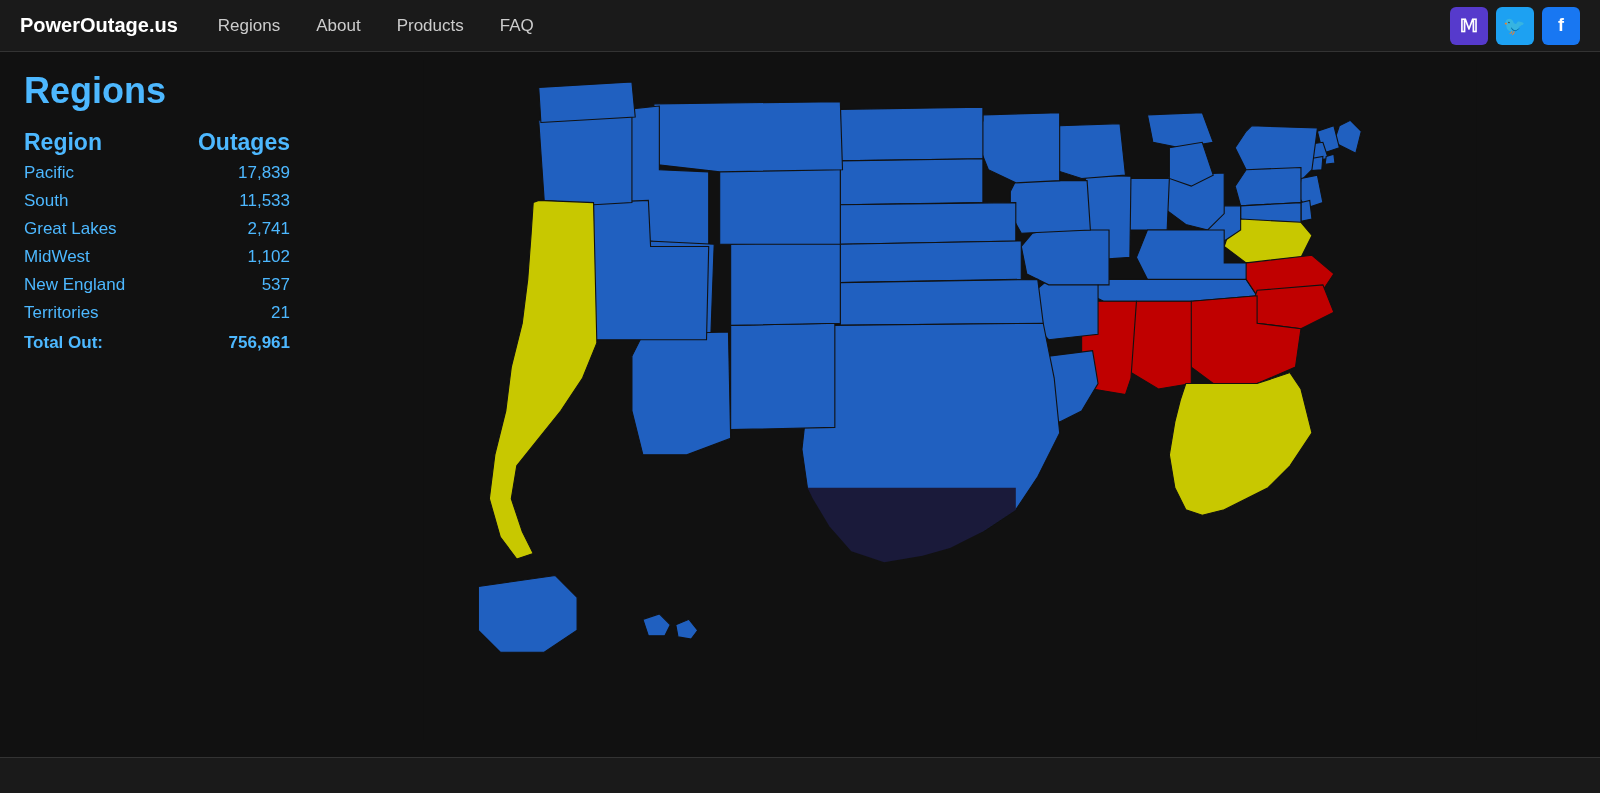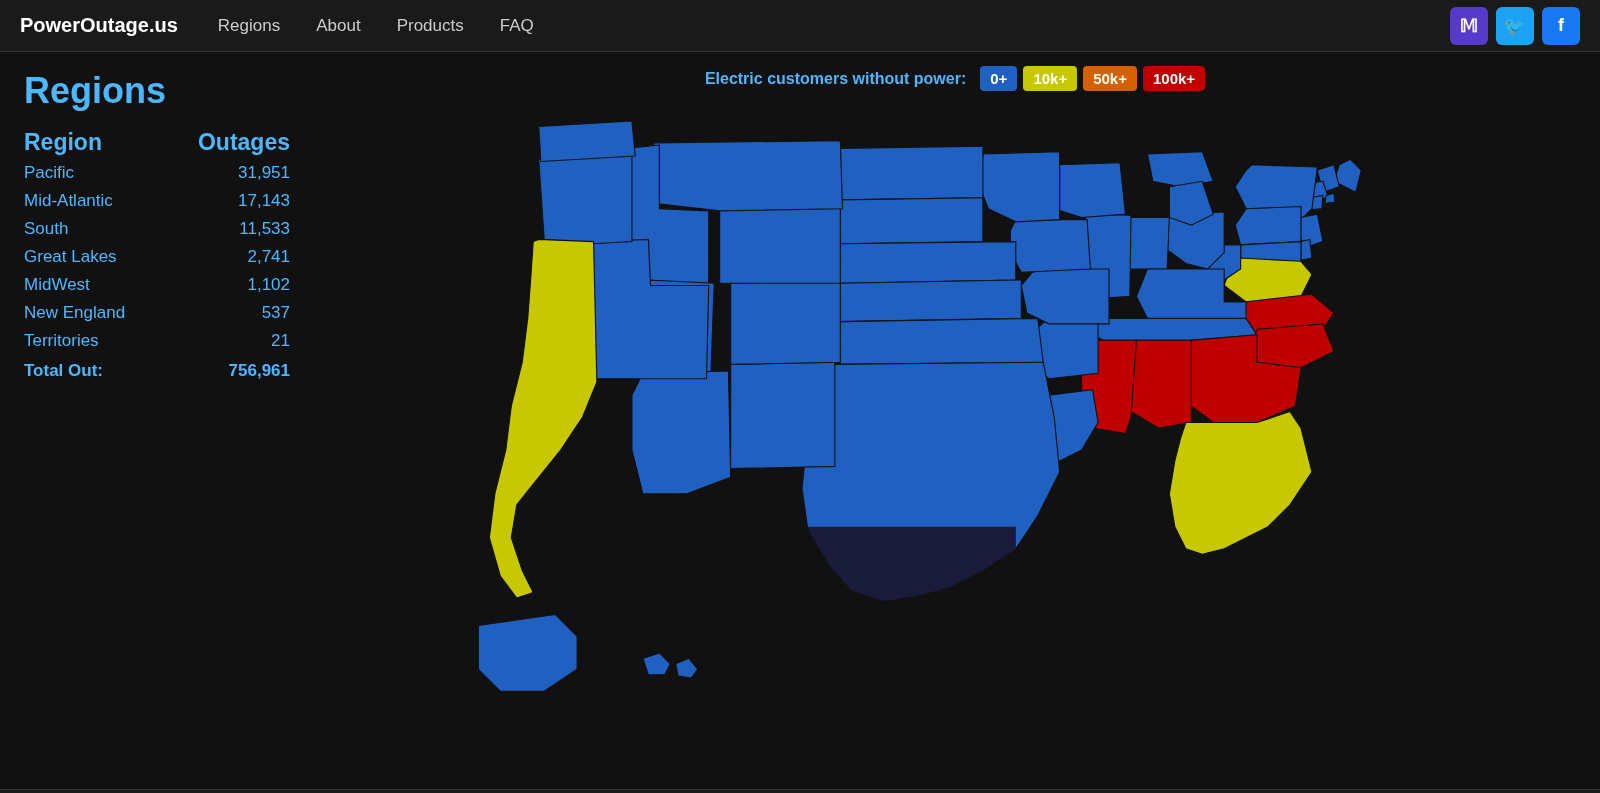--- a/index.html
+++ b/index.html
@@ -192,25 +192,21 @@
     <table class="region-table">
       <thead>
         <tr>
           <th>Region</th>
           <th>Outages</th>
         </tr>
       </thead>
       <tbody id="region-tbody">
           <tr>
       <td>Pacific</td>
-      <td>31,951</td>
-    </tr>
-          <tr>
-      <td>Mid-Atlantic</td>
-      <td>17,143</td>
+      <td>17,839</td>
     </tr>
           <tr>
       <td>South</td>
       <td>11,533</td>
     </tr>
           <tr>
       <td>Great Lakes</td>
       <td>2,741</td>
     </tr>
           <tr>
@@ -228,27 +224,20 @@
           <tr class="total-row">
     <td>Total Out:</td>
     <td>756,961</td>
   </tr>
         </tbody>
     </table>
   </div>
 
   <div class="map-area">
 
-    <div class="legend-bar">
-      <span class="legend-label">Electric customers without power:</span>
-      <span class="legend-chip chip-blue">0+</span>
-      <span class="legend-chip chip-yellow">10k+</span>
-      <span class="legend-chip chip-orange">50k+</span>
-      <span class="legend-chip chip-red">100k+</span>
-    </div>
 
     <div class="map-svg-container">
       <svg viewBox="0 0 960 620" xmlns="http://www.w3.org/2000/svg">
 
         <rect width="960" height="620" fill="#111"></rect>
 
         <polygon points="835,60 845,55 855,65 850,85 840,80 830,75" fill="#2060c0" stroke="#111" stroke-width="1"></polygon>
 
         <polygon points="815,65 830,60 835,80 820,85" fill="#2060c0" stroke="#111" stroke-width="1"></polygon>
 

